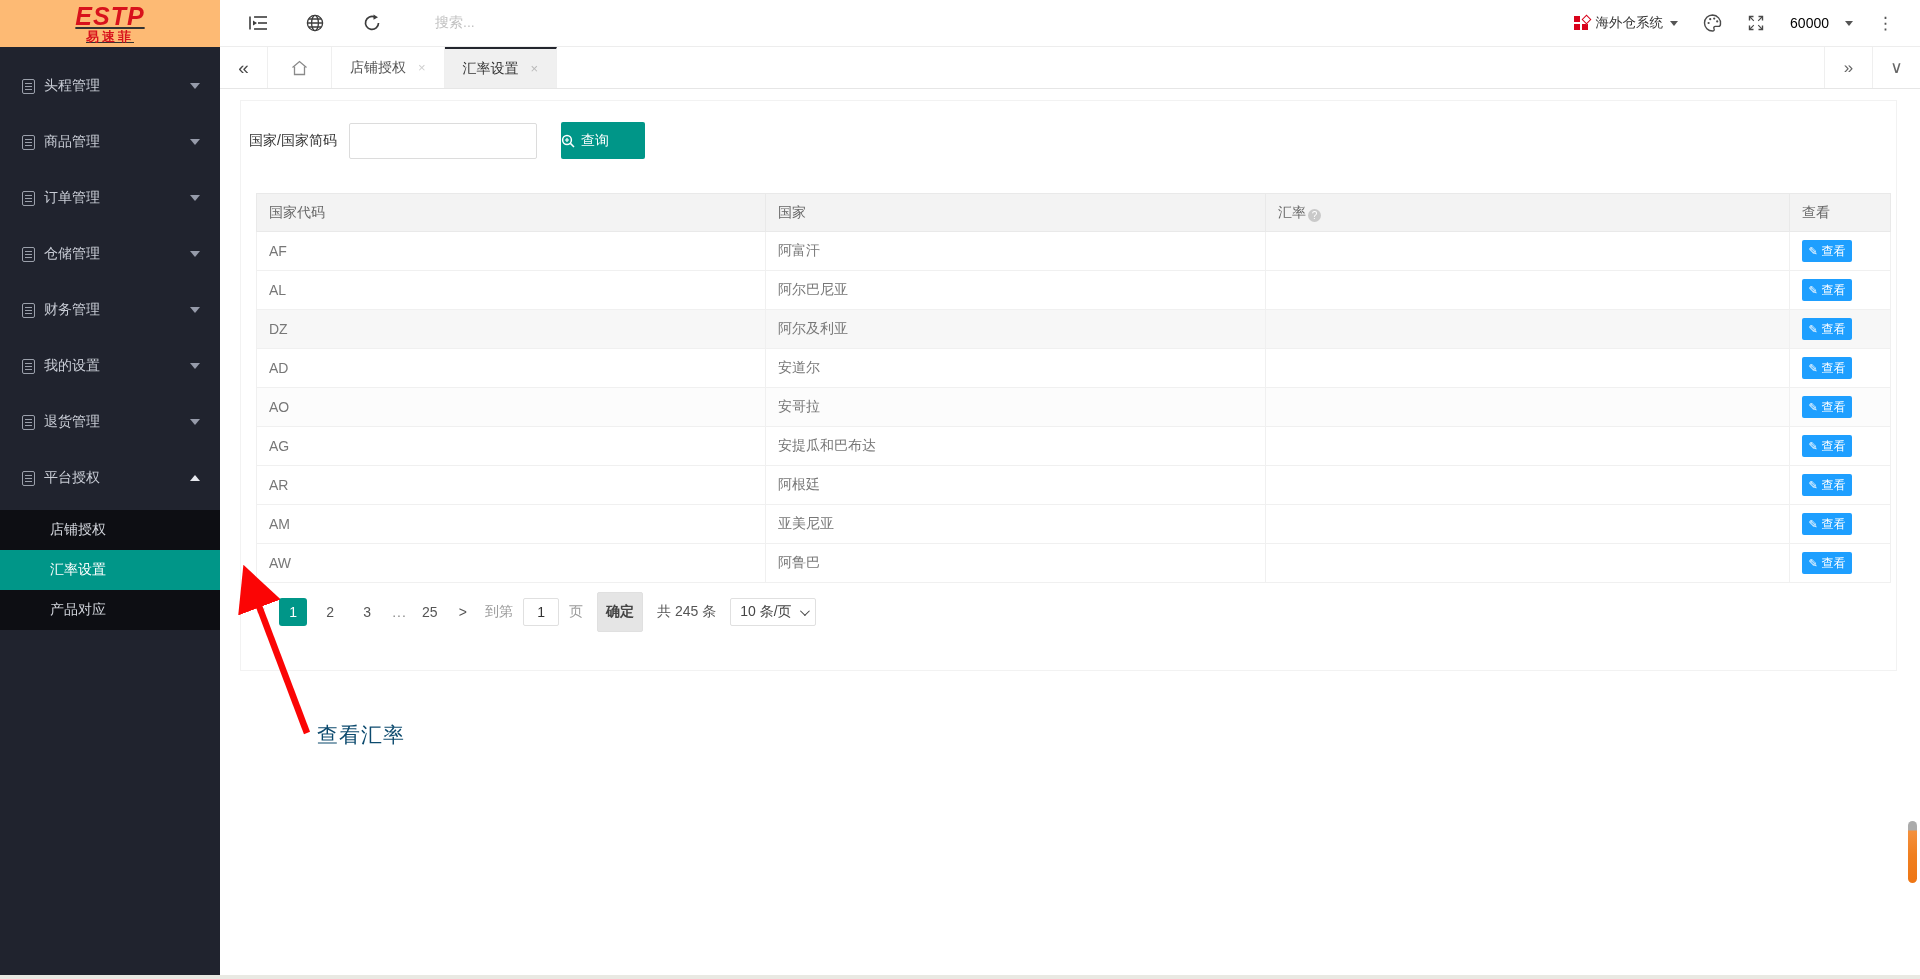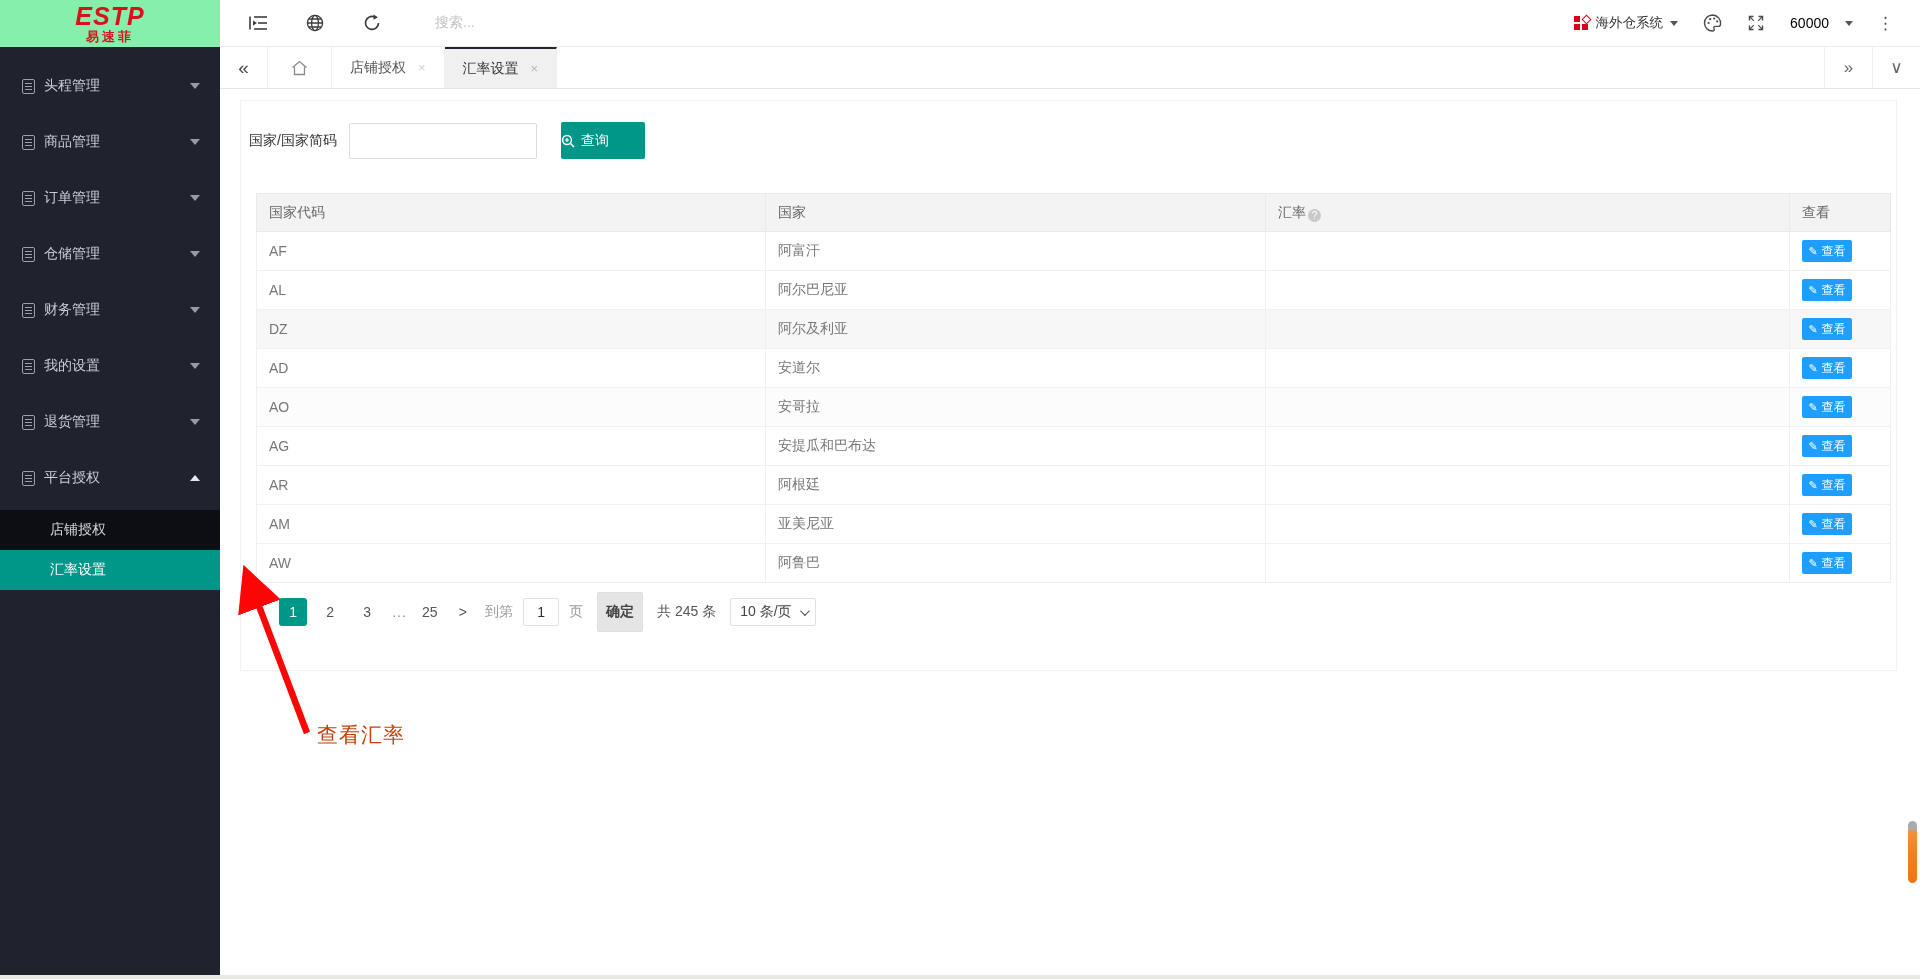--- a/index.html
+++ b/index.html
@@ -1,21 +1,21 @@
 <!DOCTYPE html>
 <html><head>
 <meta charset="utf-8">
 <style>
   * { margin:0; padding:0; box-sizing:border-box; }
   html,body { width:1920px; height:979px; overflow:hidden; }
   body { position:relative; font-family:"Liberation Sans", sans-serif; background:#fff; font-size:14px; color:#333; }
 
   
   .sidebar { position:absolute; left:0; top:0; width:220px; height:979px; background:#20232e; z-index:2; }
-  .logo { height:47px; background:#86efac; display:flex; flex-direction:column; align-items:center; justify-content:center; line-height:1; }
+  .logo { height:47px; background:#fdba74; display:flex; flex-direction:column; align-items:center; justify-content:center; line-height:1;text-decoration:underline; }
   .logo .brand { color:#d8121c; font-weight:800; font-size:25px; letter-spacing:1px; font-style:italic; }
   .logo .sub { color:#d8121c; font-weight:700; font-size:13px; letter-spacing:3px; margin-top:1px; }
   .menu { padding-top:11px; }
   .menu-item { height:56px; display:flex; align-items:center; padding:0 20px 0 22px; color:#c9cdd6; font-size:14px; cursor:pointer; }
   .mi-icon { width:13px; height:15px; border:1px solid #9ba0ab; border-radius:2px; position:relative; margin-right:9px; flex:none; }
   .mi-icon::before { content:""; position:absolute; left:2px; right:2px; top:3px; height:1px; background:#9ba0ab; box-shadow:0 3px 0 #9ba0ab, 0 6px 0 #9ba0ab; }
   .caret-d { width:0; height:0; border-left:5px solid transparent; border-right:5px solid transparent; border-top:6px solid #969baa; margin-left:auto; }
   .caret-u { width:0; height:0; border-left:5px solid transparent; border-right:5px solid transparent; border-bottom:6px solid #e6e8ee; margin-left:auto; }
   .submenu { background:#0d0e13; margin-top:4px; }
   .submenu-item { height:40px; display:flex; align-items:center; padding-left:50px; color:#d3d6dd; font-size:14px; cursor:pointer; }
@@ -73,21 +73,21 @@
   .pg-next { color:#555; margin:0 6px 0 6px; cursor:pointer; }
   .pg-dim { color:#9b9b9b; margin-left:12px; }
   .pg-input { width:36px; height:28px; border:1px solid #e0e0e0; border-radius:2px; text-align:center; font-size:14px; margin:0 10px; outline:none; font-family:inherit; color:#333; }
   .pg-ok { width:46px; height:40px; border:1px solid #e0e0e0; border-radius:2px; background:#e5e5e5; font-size:14px; color:#444; margin-left:14px; cursor:pointer; font-family:inherit; font-weight:bold; }
   .pg-total { margin-left:14px; color:#555; }
   .pg-size { margin-left:14px; height:28px; border:1px solid #e0e0e0; border-radius:2px; display:flex; align-items:center; padding:0 8px 0 9px; gap:8px; cursor:pointer; color:#444; }
   .chev-d { width:7px; height:7px; border-right:1.6px solid #444; border-bottom:1.6px solid #444; transform:rotate(45deg) translateY(-2px); }
 
   
   .annot-svg { position:absolute; left:0; top:0; width:1920px; height:979px; pointer-events:none; z-index:9; }
-  .annot-text { position:absolute; left:317px; top:721px; color:#c2410c; font-size:21px; letter-spacing:1px; z-index:9; }
+  .annot-text { position:absolute; left:317px; top:721px; color:#0c4a6e; font-size:21px; letter-spacing:1px; z-index:9; }
   .vscroll { position:absolute; right:3px; top:821px; width:9px; height:62px; border-radius:5px; z-index:10;
              background:linear-gradient(180deg,#ababab 0,#ababab 9px,#f4913e 10px,#f07f20 55%,#ee7614 100%); }
   .hstrip { position:absolute; left:0; bottom:0; width:1920px; height:4px; background:#e9e9e3; z-index:3; }
 
   svg.ic { display:block; }
 </style>
 </head>
 <body>
 
 <aside class="sidebar">
@@ -135,20 +135,23 @@
       <span class="mi-icon"></span>
       <span>平台授权</span>
       <span class="caret-u"></span>
     </div>
     <div class="submenu">
       <div class="submenu-item">
         <span>店铺授权</span>
       </div>
       <div class="submenu-item active">
         <span>汇率设置</span>
+      </div>
+      <div class="submenu-item">
+        <span>产品对应</span>
       </div>
     </div>
   </nav>
 </aside>
 
 <header class="topbar">
   <span class="tb-icon">
     <svg class="ic" width="19" height="16" viewBox="0 0 19 16">
         <g stroke="#3c3c3c" stroke-width="1.6" fill="none">
           <path d="M1 1.5 L1 14.5"></path>

